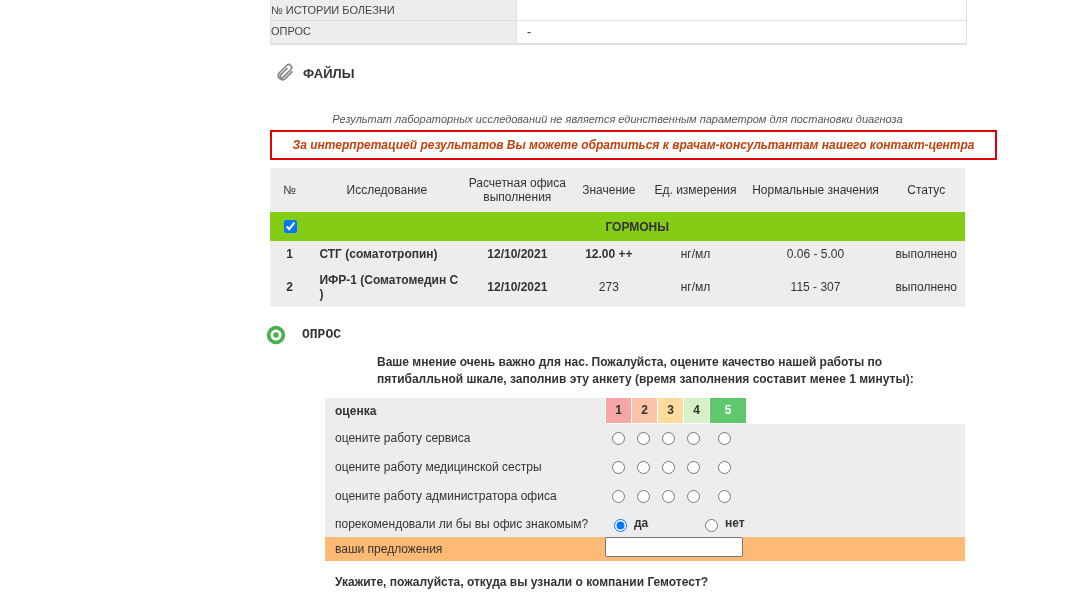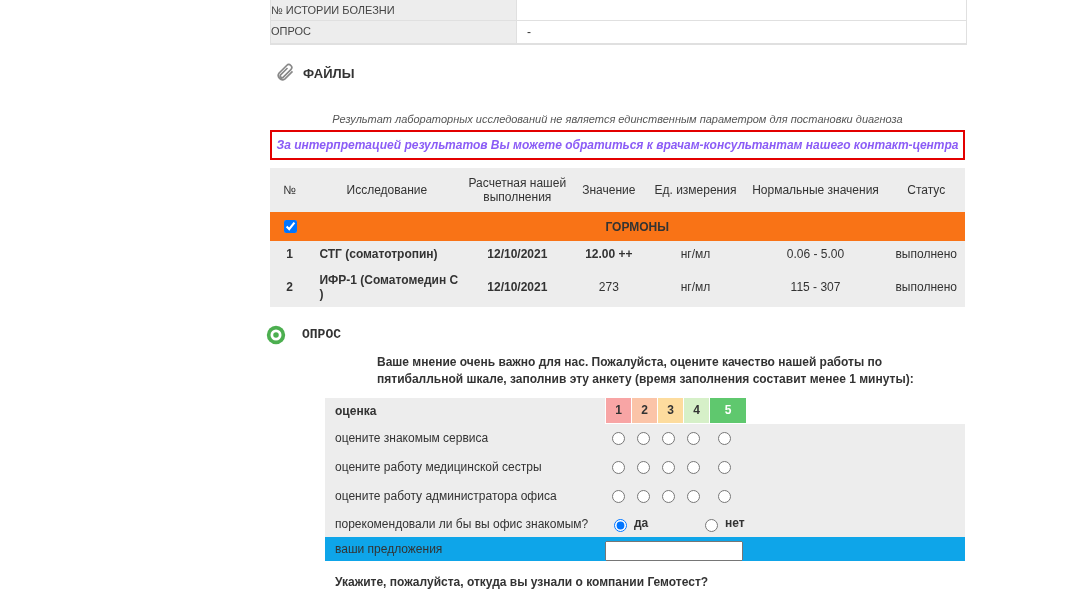--- a/index.html
+++ b/index.html
@@ -60,44 +60,44 @@
   text-align: center;
   font-style: italic;
   font-size: 11px;
   color: #555;
   margin-top: 30px;
 }
 .red-box {
   margin-left: 270px;
   width: 691px;
   border: 2px solid #e30000;
-  padding: 6px 0;
+  padding: 6px 16px;
   text-align: center;
   font-style: italic;
   font-weight: bold;
-  color: #8b5cf6;
+  color: #c2410c;
   font-size: 12px;
   margin-top: 5px;
 }
 .results-table {
   margin-left: 270px;
   width: 695px;
   border-collapse: collapse;
   margin-top: 8px;
 }
 .results-table th {
   background: #ededed;
   font-weight: normal;
   font-size: 12px;
   padding: 8px 4px;
   text-align: center;
   color: #333;
 }
 .category-row td {
-  background: #f97316;
+  background: #84cc16;
   text-align: center;
   font-weight: bold;
   padding: 5px;
   font-size: 12px;
 }
 .category-row .chk-cell {
   width: 30px;
   text-align: center;
 }
 .data-row td {
@@ -207,22 +207,22 @@
   padding: 5px 4px;
 }
 .recommend-row .opt label {
   font-weight: bold;
   margin-left: 4px;
   font-size: 12px;
   width: 40px;
 }
 .suggestion-row {
   display: flex;
-  align-items: flex-end;
-  background: #0ea5e9;
+  align-items: flex-start;
+  background: #fdba74;
 }
 .suggestion-row .q-label {
   width: 260px;
   padding: 5px 10px;
   font-size: 12px;
 }
 .suggestion-row input {
   width: 130px;
   font-size: 12px;
 }
@@ -258,21 +258,21 @@
   </div>
 
   <div class="disclaimer">Результат лабораторных исследований не является единственным параметром для постановки диагноза</div>
   <div class="red-box">За интерпретацией результатов Вы можете обратиться к врачам-консультантам нашего контакт-центра</div>
 
   <table class="results-table">
     <tbody>
         <tr>
       <th>№</th>
       <th style="width:150px">Исследование</th>
-      <th style="width:100px">Расчетная нашей выполнения</th>
+      <th style="width:100px">Расчетная офиса выполнения</th>
       <th style="width:70px">Значение</th>
       <th style="width:90px">Ед. измерения</th>
       <th style="width:140px">Нормальные значения</th>
       <th style="width:70px">Статус</th>
     </tr>
     <tr class="category-row">
       <td class="chk-cell"><input type="checkbox" checked="" style=""></td>
       <td colspan="6">ГОРМОНЫ</td>
     </tr>
     <tr class="data-row">
@@ -310,21 +310,21 @@
     <div class="survey-table">
       <div class="survey-header-row">
         <div class="lbl">оценка</div>
         <div class="rating-cell r1">1</div>
         <div class="rating-cell r2">2</div>
         <div class="rating-cell r3">3</div>
         <div class="rating-cell r4">4</div>
         <div class="rating-cell r5">5</div>
       </div>
       <div class="survey-row">
-        <div class="q-label">оцените знакомым сервиса</div>
+        <div class="q-label">оцените работу сервиса</div>
         <div class="radio-cell"><input type="radio" name="q1" style=""></div>
         <div class="radio-cell"><input type="radio" name="q1" style=""></div>
         <div class="radio-cell"><input type="radio" name="q1" style=""></div>
         <div class="radio-cell"><input type="radio" name="q1" style=""></div>
         <div class="radio-cell last"><input type="radio" name="q1" style=""></div>
       </div>
       <div class="survey-row">
         <div class="q-label">оцените работу медицинской сестры</div>
         <div class="radio-cell"><input type="radio" name="q3" style=""></div>
         <div class="radio-cell"><input type="radio" name="q3" style=""></div>

